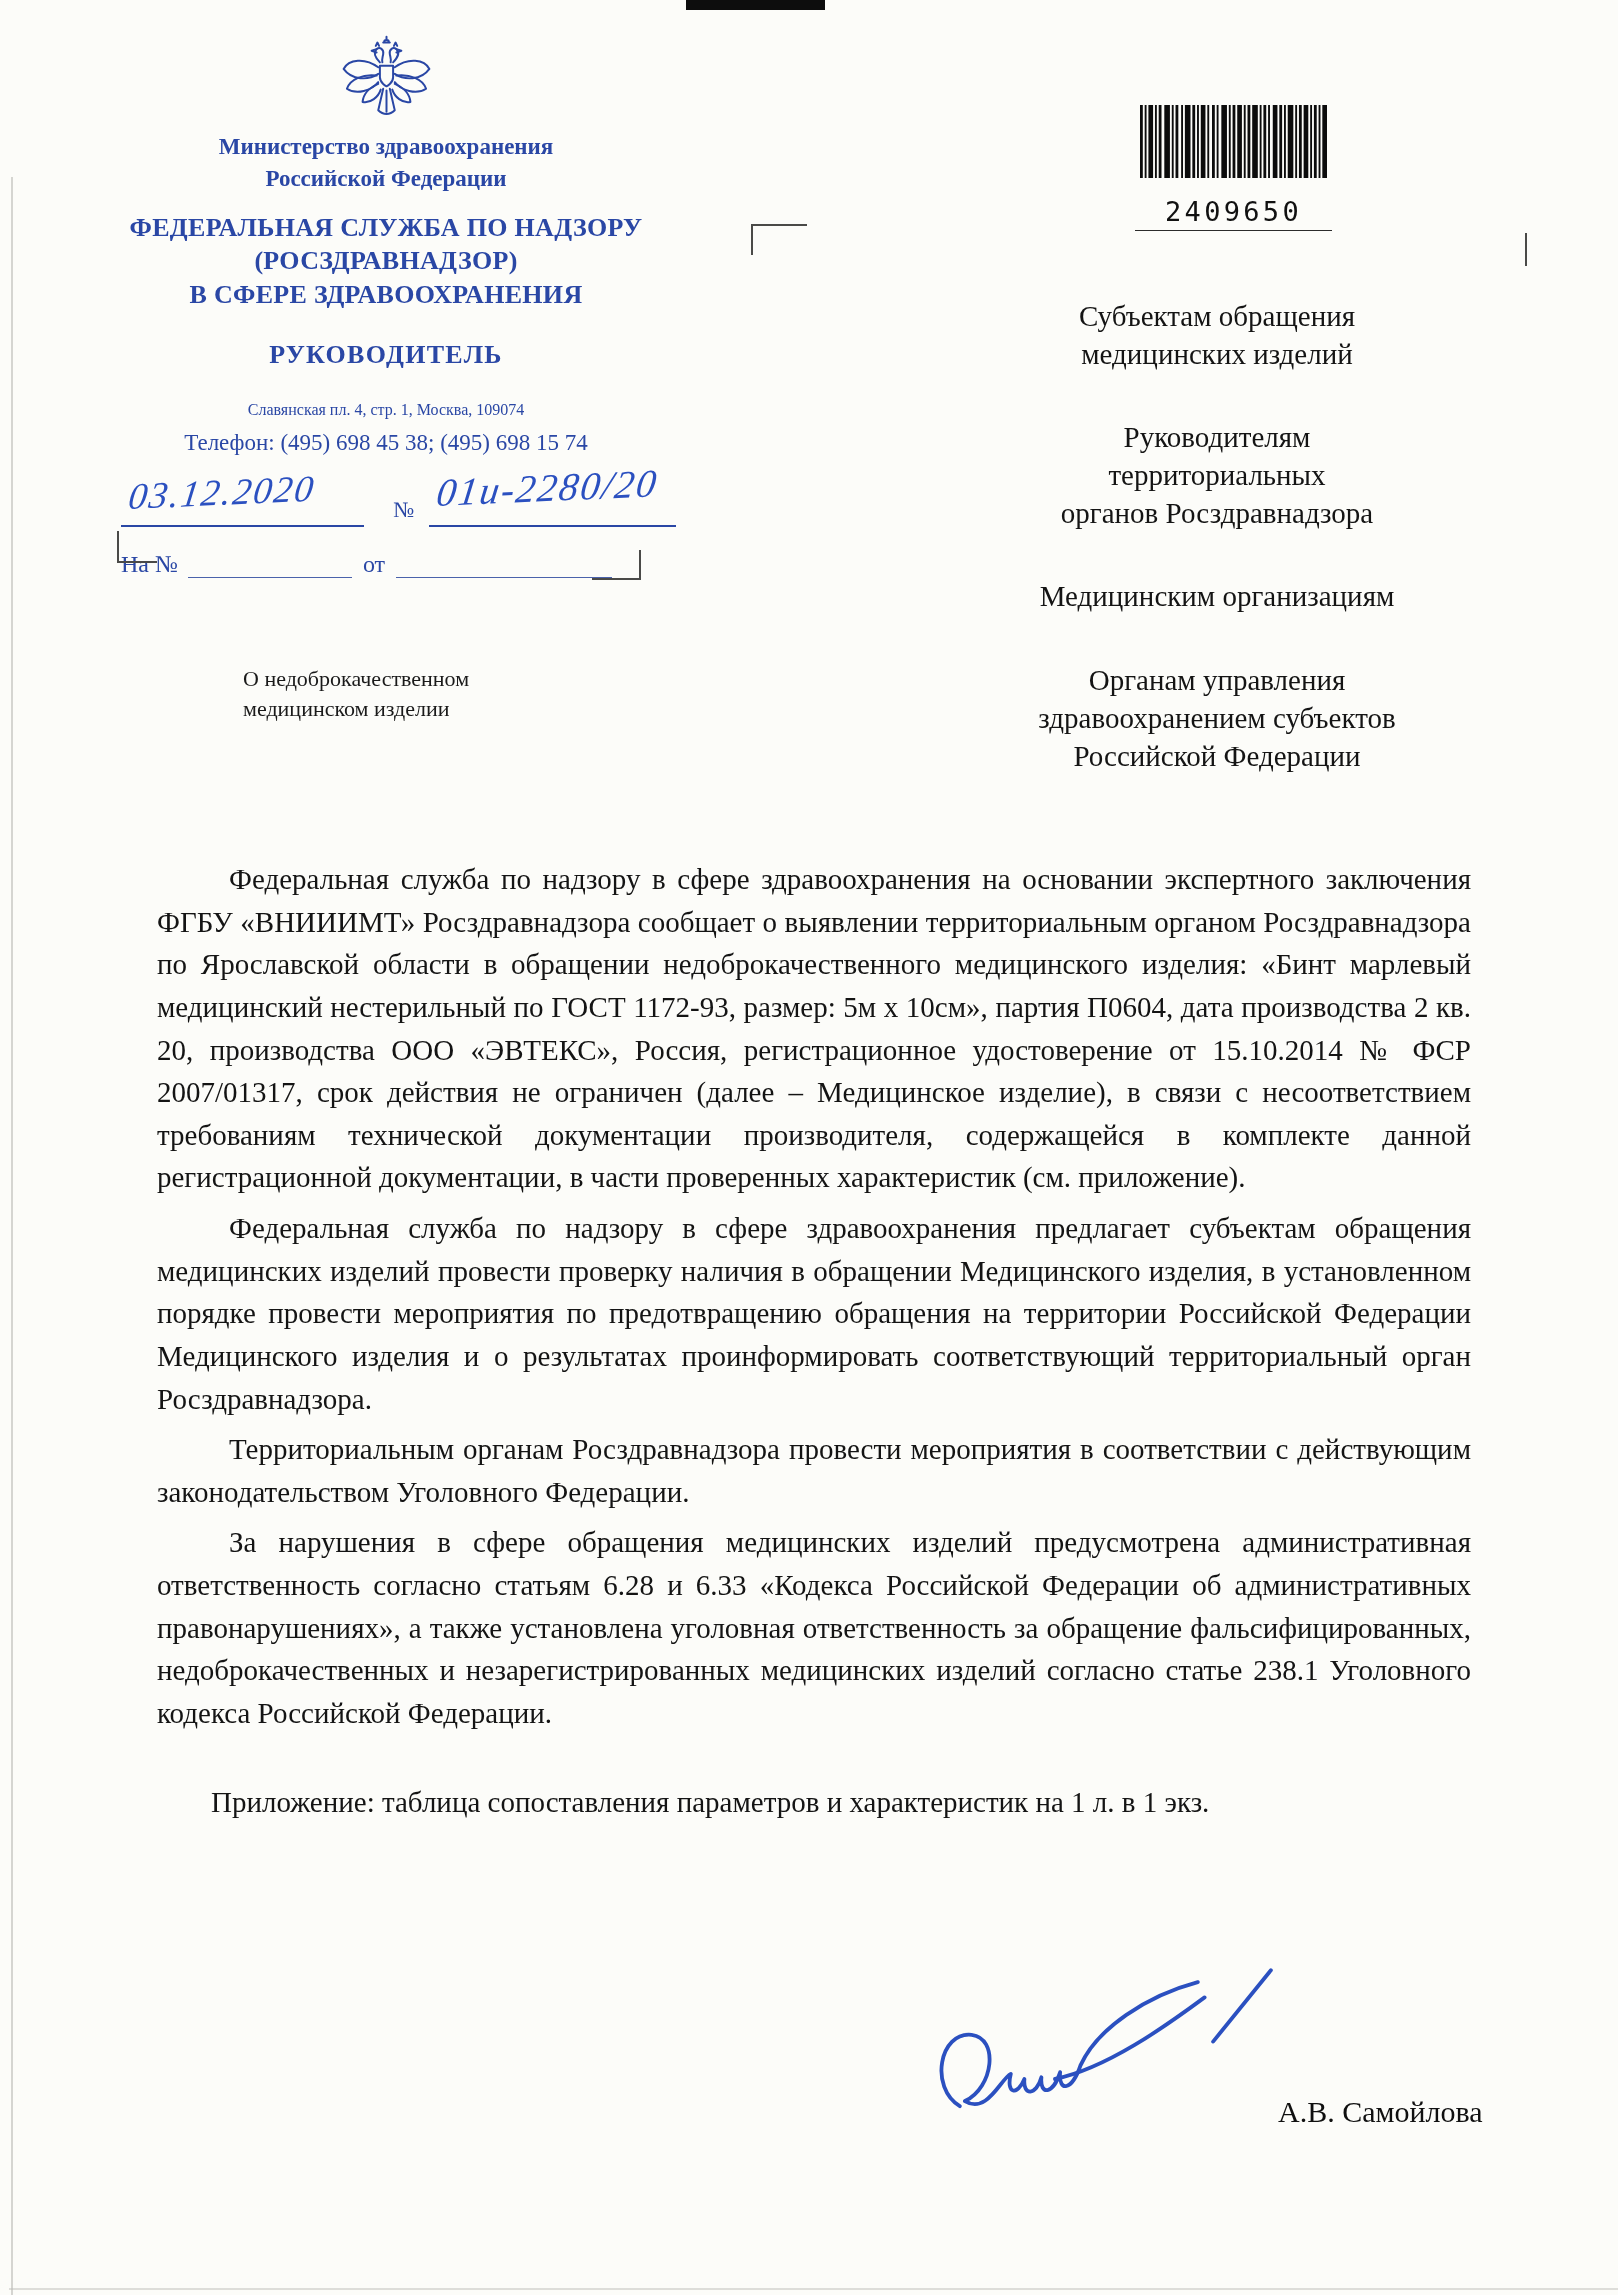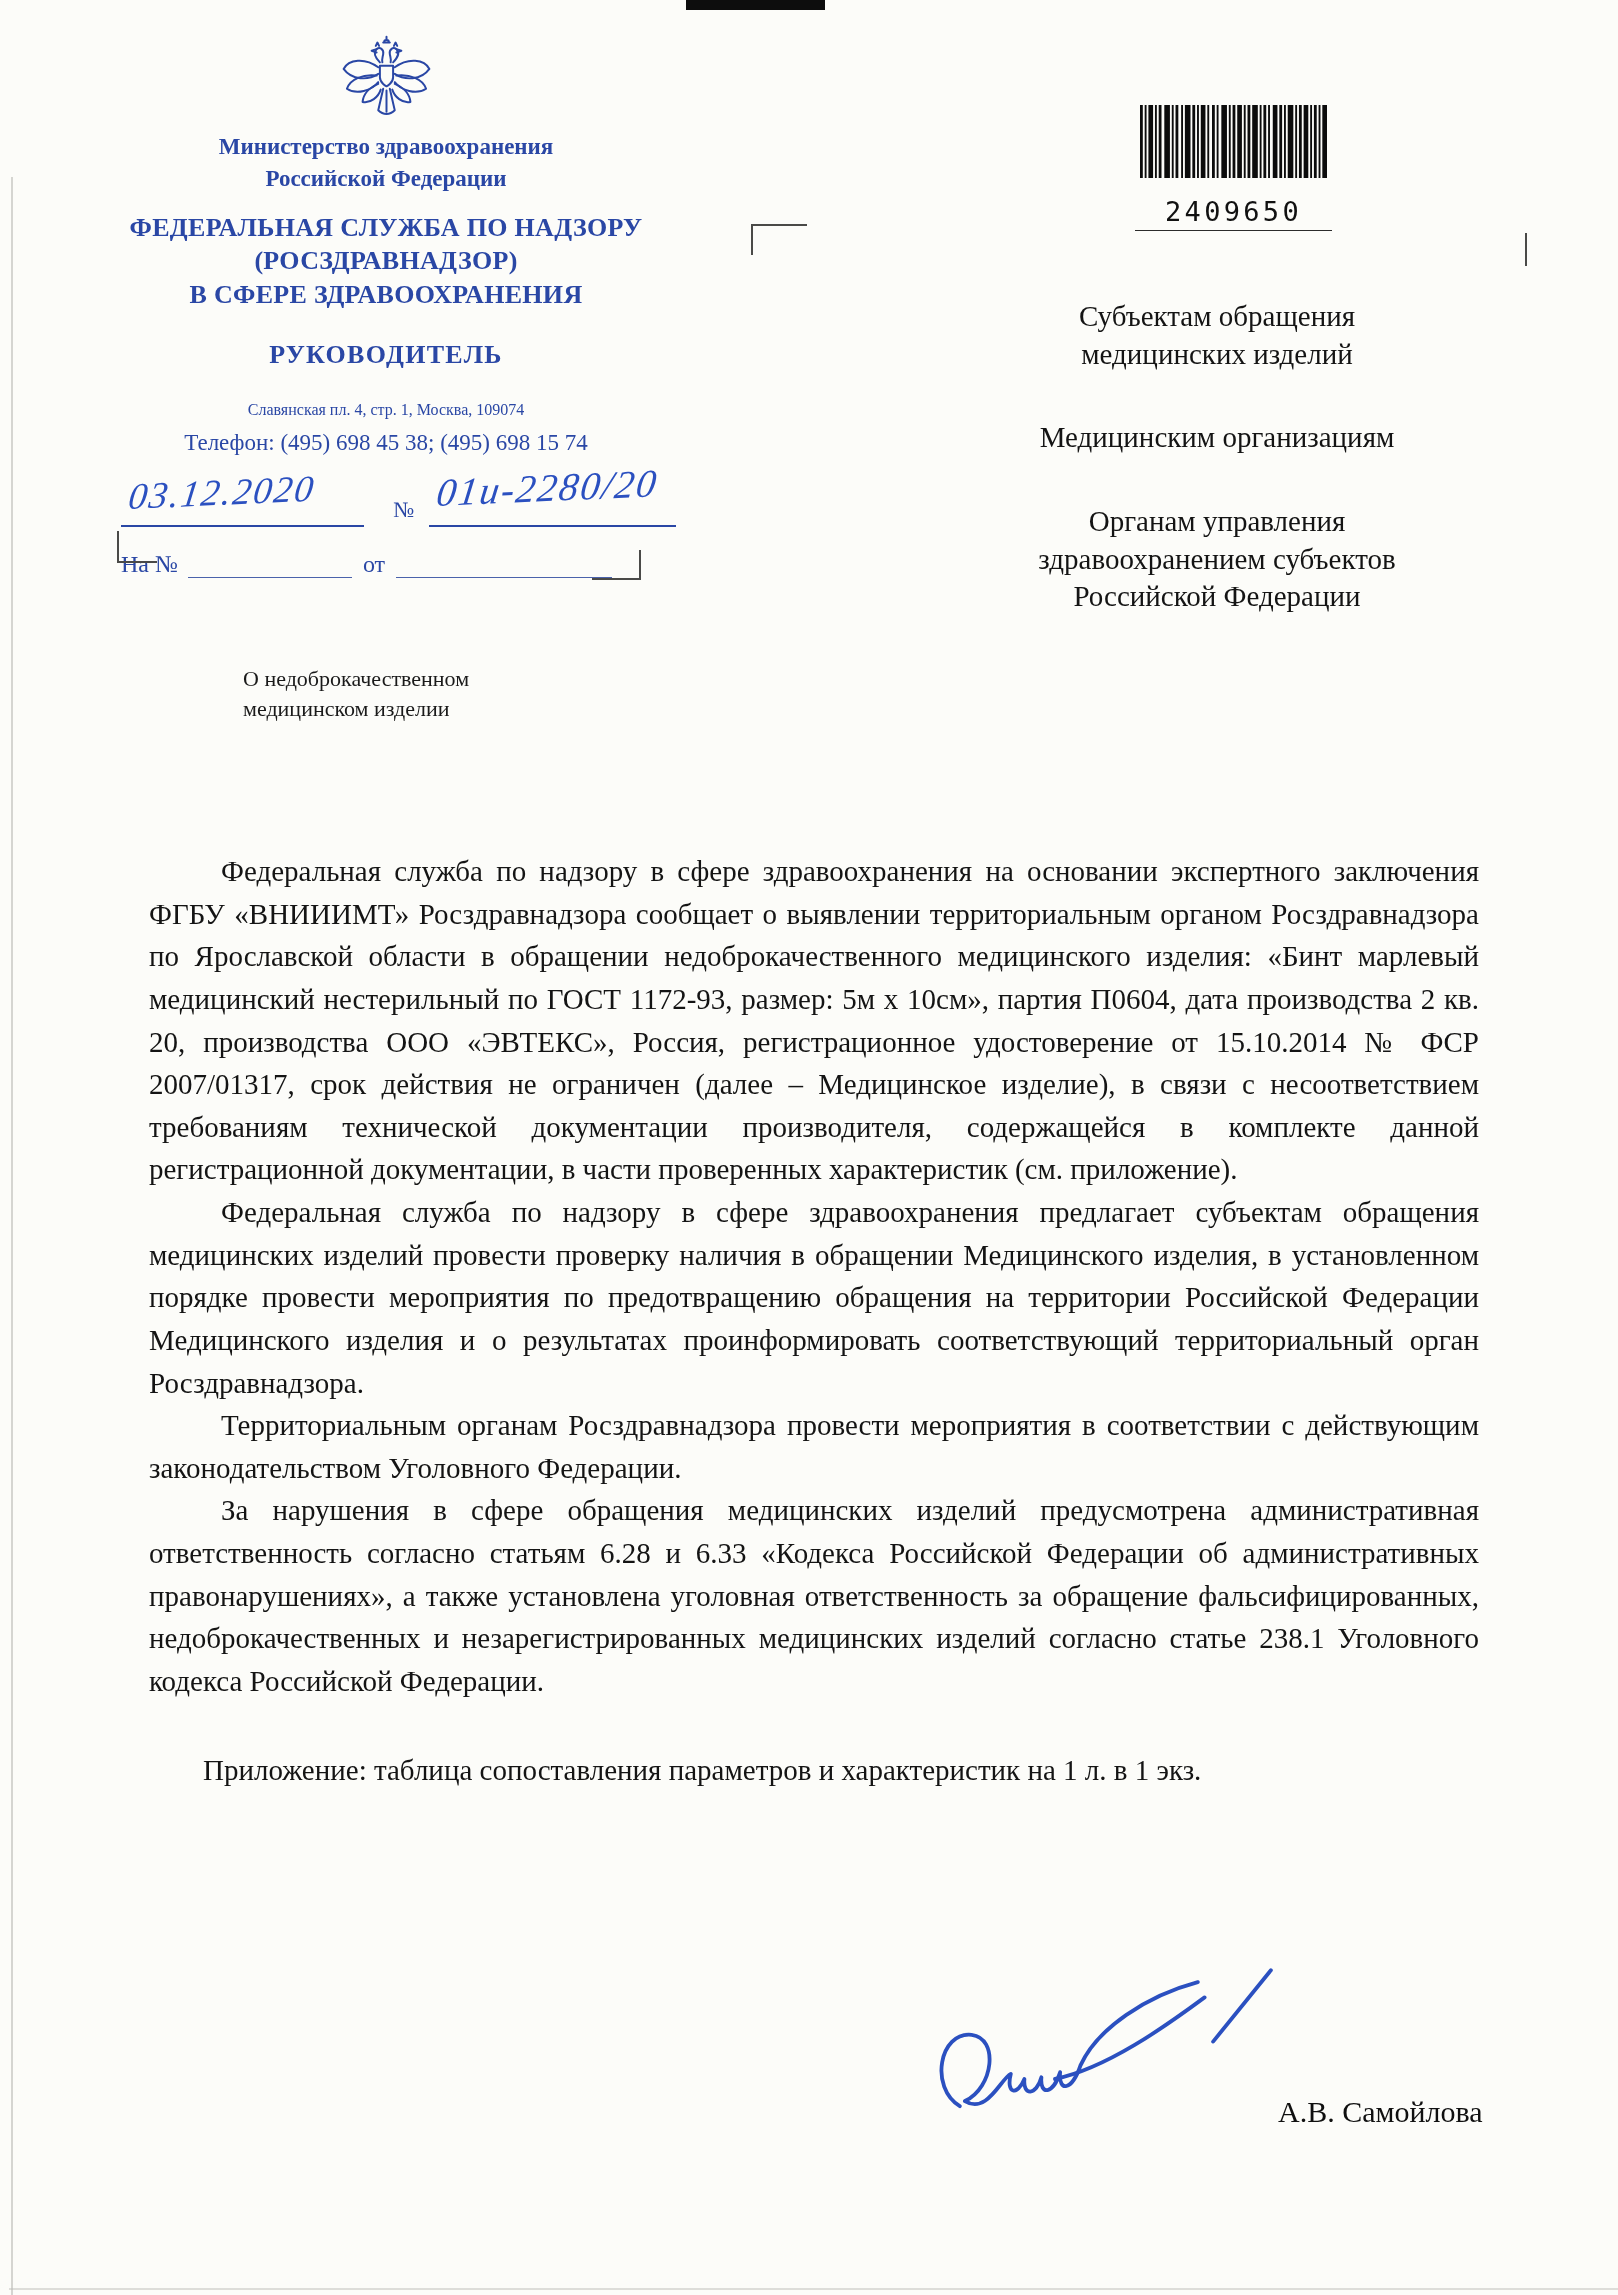--- a/index.html
+++ b/index.html
@@ -61,21 +61,21 @@
   .recipients { position:absolute; left:924px; top:298px; width:586px; text-align:center;
                 font-size:29px; line-height:1.3; color:#141414; }
   .recipient { margin-bottom:46px; }
 
   
   .subject { position:absolute; left:243px; top:664px; font-size:22px; line-height:1.35; color:#1a1a1a; }
 
   
   .letter-body { position:absolute; left:149px; top:850px; width:1330px;
                  font-size:29px; line-height:1.47; text-align:justify; color:#141414; }
-  .letter-body p { margin:0; text-indent:72px; }
+  .letter-body p { margin:8px; text-indent:72px; }
   .letter-body p.attachment { margin-top:46px; text-indent:54px; }
 
   
   .sig-squiggle { position:absolute; left:916px; top:1960px; width:380px; height:187px; }
   .sig-squiggle svg { width:100%; height:100%; }
   .sig-name { position:absolute; left:1278px; top:2095px; font-size:30px; color:#101010; white-space:nowrap; }
 </style>
 </head>
 <body>
 
@@ -180,20 +180,23 @@
         <rect x="195" y="0" width="5" height="90"></rect>
       </g>
     </svg>
     <div class="barcode-number">2409650</div>
     <div class="barcode-underline"></div>
   </div>
 
   <div class="recipients">
     <div class="recipient pre">Субъектам обращения
 медицинских изделий</div>
+    <div class="recipient pre">Руководителям
+территориальных
+органов Росздравнадзора</div>
     <div class="recipient pre">Медицинским организациям</div>
     <div class="recipient pre">Органам управления
 здравоохранением субъектов
 Российской Федерации</div>
   </div>
 
   <div class="subject pre">О недоброкачественном
 медицинском изделии</div>
 
   <div class="letter-body">

